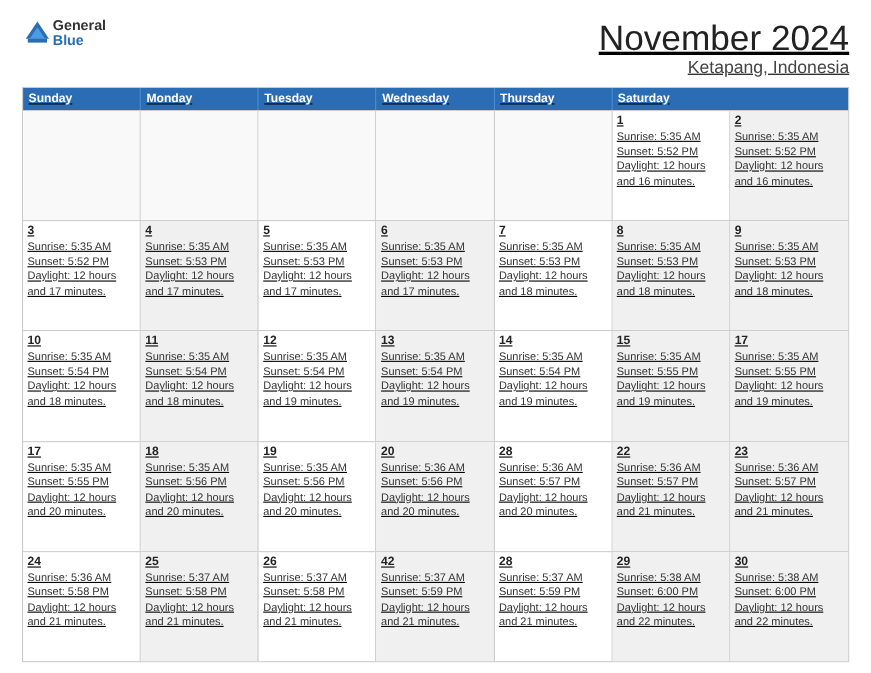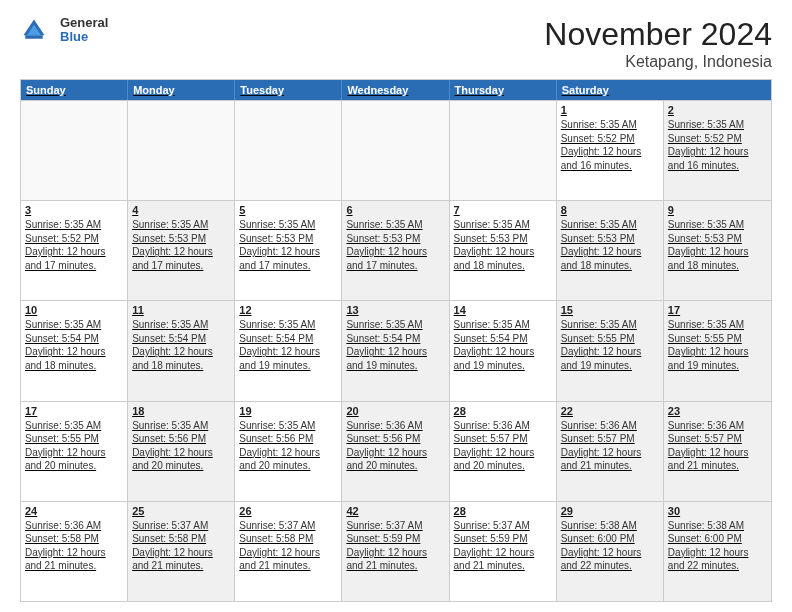--- a/index.html
+++ b/index.html
@@ -18,37 +18,38 @@
       flex-direction: column;
     }
     .header {
       display: flex;
       justify-content: space-between;
       align-items: flex-start;
       margin-bottom: 8px;
     }
     .logo {
       display: flex;
-      gap: 12px;
+      gap: 0;
     }
     .logo-text {
       display: flex;
       flex-direction: column;
       font-size: 13px;
       font-weight: bold;
       line-height: 1.1;
     }
     .logo-text .general { color: #333; }
     .logo-text .blue { color: #2a6db5; }
     .logo-icon {
       width: 28px;
       height: 28px;
     }
     .title-block {
       text-align: right;
+      text-decoration: underline;
     }
     .title-block .month-year {
       font-size: 32px;
       font-weight: normal;
       color: #222;
     }
     .title-block .location {
       font-size: 16px;
       color: #444;
     }

